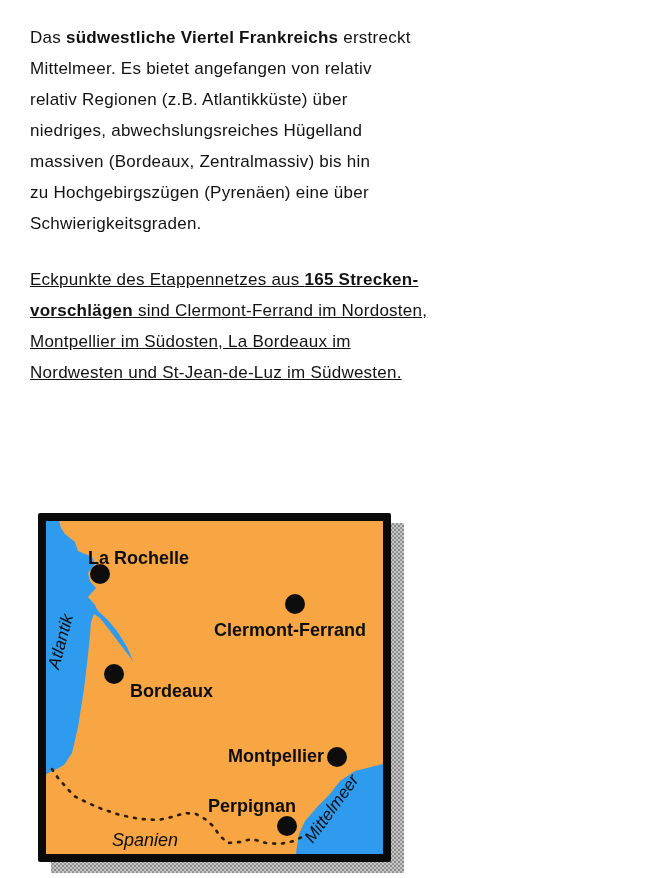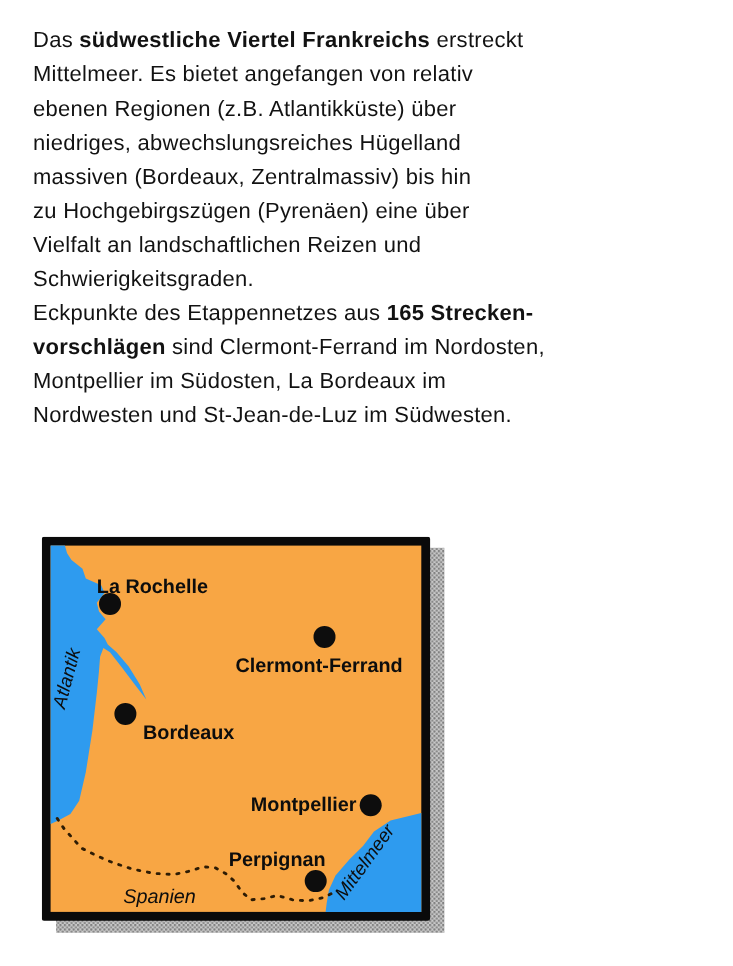--- a/index.html
+++ b/index.html
@@ -6,45 +6,44 @@
   body{
     width:666px;height:878px;position:relative;
     background:#ffffff;overflow:hidden;
     font-family:"Liberation Sans", sans-serif;
     color:#121212;
   }
   .textblock{
     position:absolute;left:30px;top:22px;width:600px;
   }
   .para{
-    font-size:20px;line-height:31px;letter-spacing:0.25px;
+    font-size:17px;line-height:31px;letter-spacing:0.25px;
   }
-  .para + .para{}
+  .para + .para{margin-top:25px;text-decoration:underline;}
   .para .line{white-space:pre;}
   .para span.b{font-weight:bold;}
   .mapwrap{
-    position:absolute;left:38px;top:488px;width:368px;height:364px;
+    position:absolute;left:38px;top:513px;width:368px;height:364px;
   }
   svg text{font-family:"Liberation Sans", sans-serif;}
   svg text.city{font-size:18px;font-weight:bold;fill:#0d0d0d;}
   svg text.water{font-size:17px;font-style:italic;fill:#0d0d0d;}
   svg text.region{font-size:18px;font-style:italic;fill:#0d0d0d;}
 </style>
 </head>
 <body>
 
 <div class="textblock">
   <div class="para">
       <div class="line"><span>Das </span><span class="b">südwestliche Viertel Frankreichs</span><span> erstreckt</span></div>
       <div class="line"><span>Mittelmeer. Es bietet angefangen von relativ</span></div>
-      <div class="line"><span>ebenen Regionen (z.B. Atlantikküste) über</span></div>
+      <div class="line"><span>relativ Regionen (z.B. Atlantikküste) über</span></div>
       <div class="line"><span>niedriges, abwechslungsreiches Hügelland</span></div>
       <div class="line"><span>massiven (Bordeaux, Zentralmassiv) bis hin</span></div>
       <div class="line"><span>zu Hochgebirgszügen (Pyrenäen) eine über</span></div>
-      <div class="line"><span>Vielfalt an landschaftlichen Reizen und</span></div>
       <div class="line"><span>Schwierigkeitsgraden.</span></div>
     </div>
   <div class="para">
       <div class="line"><span>Eckpunkte des Etappennetzes aus </span><span class="b">165 Strecken-</span></div>
       <div class="line"><span class="b">vorschlägen</span><span> sind Clermont-Ferrand im Nordosten,</span></div>
       <div class="line"><span>Montpellier im Südosten, La Bordeaux im</span></div>
       <div class="line"><span>Nordwesten und St-Jean-de-Luz im Südwesten.</span></div>
     </div>
 </div>
 

